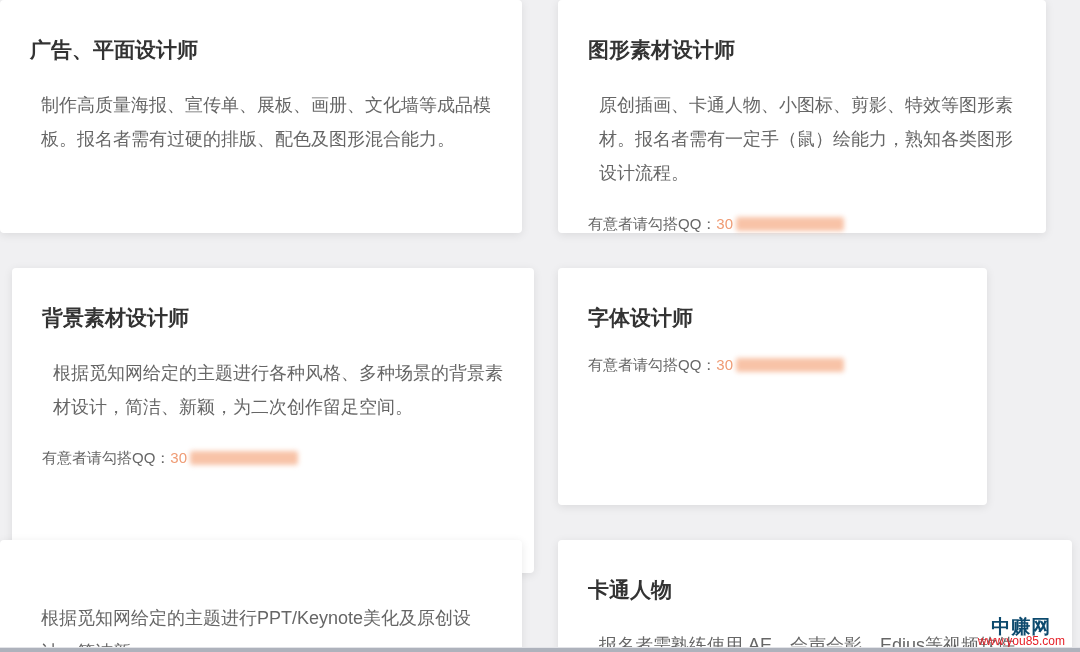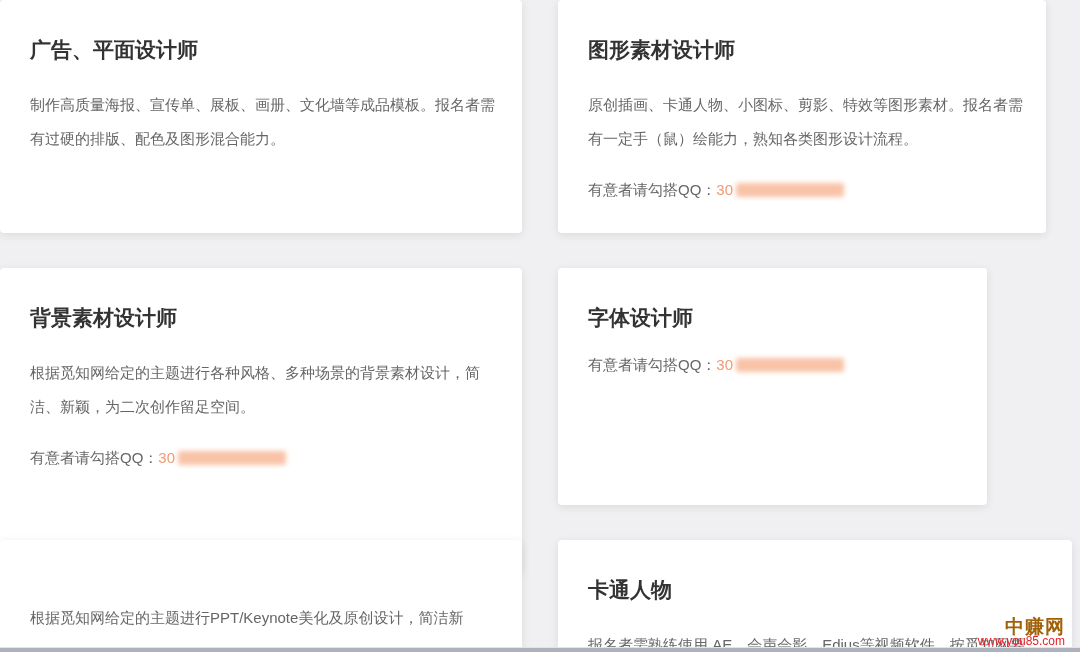--- a/index.html
+++ b/index.html
@@ -16,35 +16,35 @@
 
   .card {
     position: absolute;
     background: #ffffff;
     border-radius: 4px;
     box-shadow: 0 2px 10px rgba(0,0,0,0.09);
     padding: 36px 23px 0 30px;
   }
   .c0 { left: 0;     top: 4;   width: 522px; height: 233px; }
   .c1 { left: 558px; top: 4;   width: 488px; height: 233px; }
-  .c2 { left: 0;     top: 268px; width: 522px; height: 305px; }
+  .c2 { left: 12px;     top: 268px; width: 522px; height: 305px; }
   .c3 { left: 558px; top: 268px; width: 429px; height: 237px; }
   .c4 { left: 0;     top: 540px; width: 522px; height: 236px; }
   .c5 { left: 558px; top: 540px; width: 514px; height: 236px; }
 
   .card .title {
     margin: 0;
     font-size: 21px;
     line-height: 27px;
     font-weight: bold;
     color: #333333;
   }
   .card .desc {
-    margin: 25px 0 0 0;
-    font-size: 15px;
+    margin: 25px 0 0 11px;
+    font-size: 18px;
     line-height: 34px;
     color: #666666;
   }
   .card .qq {
     margin: 24px 0 0 0;
     font-size: 15px;
     line-height: 20px;
     color: #666666;
     white-space: nowrap;
   }
@@ -68,24 +68,23 @@
     right: 15px;
     bottom: 5px;
     text-align: center;
     line-height: 1;
     pointer-events: none;
   }
   .wm-name {
     display: block;
     font-size: 19px;
     font-weight: bold;
-    color: #a16207;
+    color: #0c4a6e;
     letter-spacing: 1px;
     margin-bottom: 0px;
-    text-align: right;
   }
   .wm-url {
     display: block;
     font-size: 12px;
     font-weight: normal;
     color: #e62129;
     margin-top: -1px;
   }
 
   .bottom-edge {

